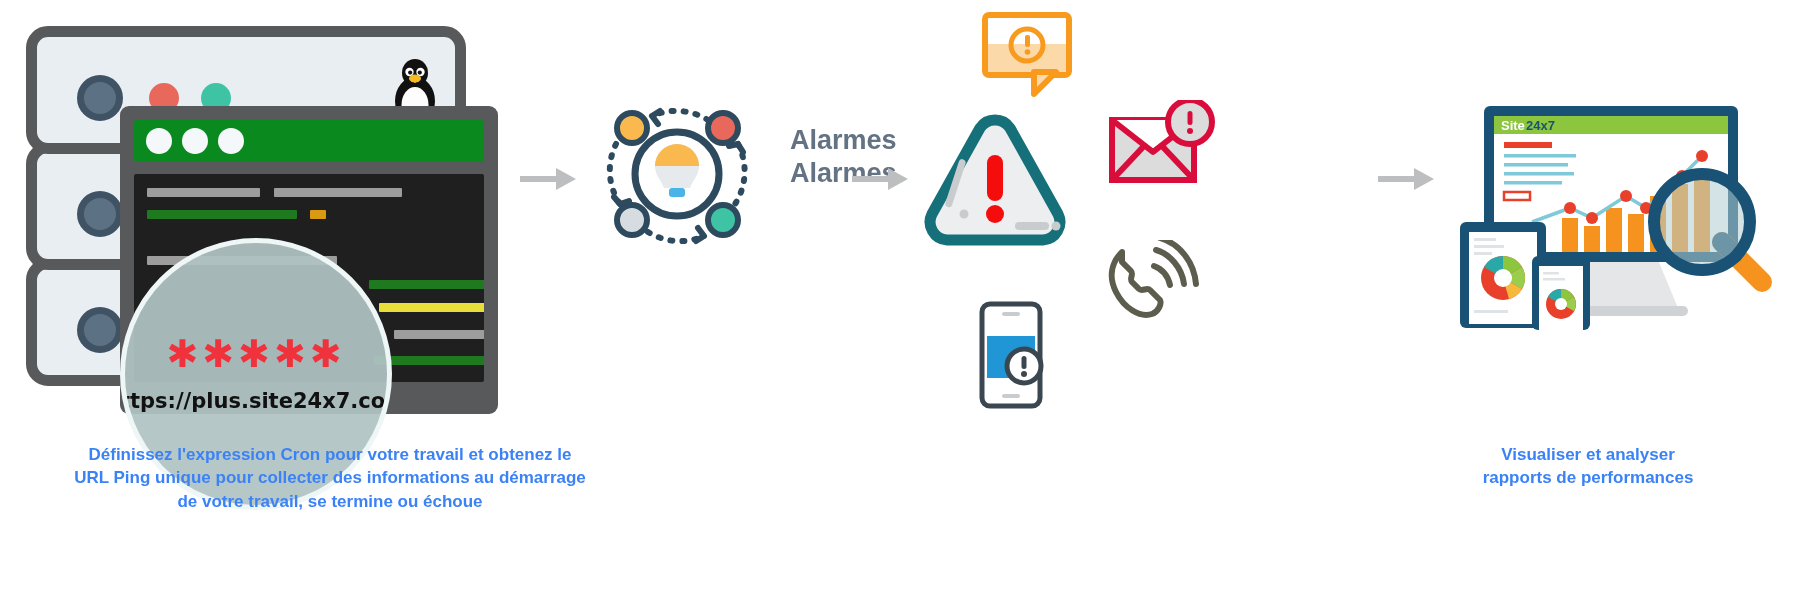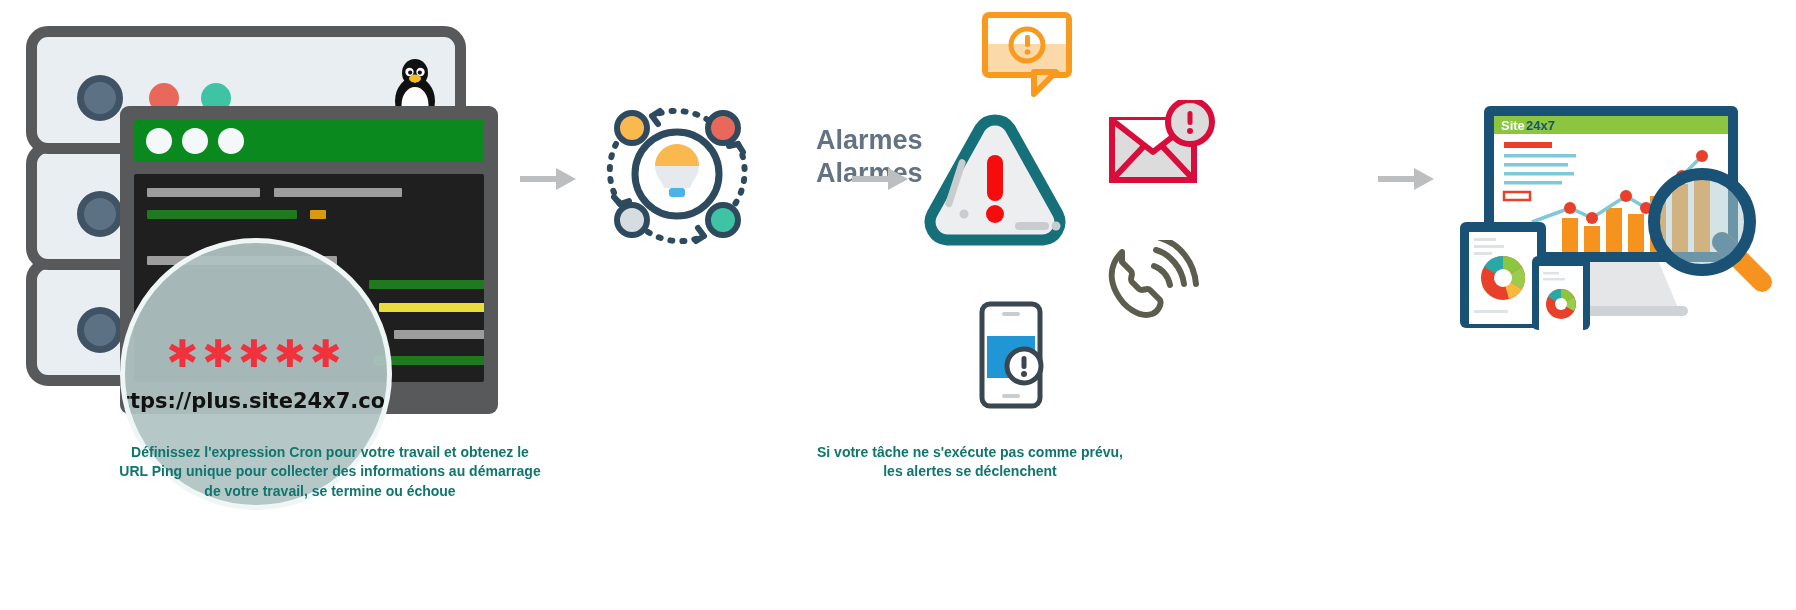--- a/index.html
+++ b/index.html
@@ -76,21 +76,20 @@
 
   
   .arrow{position:absolute;width:56px;height:34px;}
 
   
   #alarm-engine{position:absolute;left:590px;top:100px;width:320px;height:160px;}
   .ae-label{
     position:absolute;left:200px;top:24px;
     color:#637383;font-size:27px;font-weight:700;line-height:1.24;
     white-space:nowrap;
-    margin-left:26px;
   }
 
   
   #alert-triangle{position:absolute;left:920px;top:110px;width:150px;height:140px;}
 
   
   #warn-bubble{position:absolute;left:982px;top:12px;width:90px;height:85px;}
 
   
   #envelope{position:absolute;left:1108px;top:100px;width:110px;height:90px;}
@@ -101,23 +100,23 @@
   
   #mobile{position:absolute;left:976px;top:300px;width:70px;height:110px;}
 
   
   #panel-right{position:absolute;left:1450px;top:70px;width:346px;height:260px;}
 
   
   .caption{
     position:absolute;
     text-align:center;
-    color:#0f766e;
+    color:#3b82f6;
     font-weight:700;
-    font-size:14px;
+    font-size:17px;
     line-height:1.38;
     white-space:pre-line;
   }
   #caption-left{left:0px;top:443px;width:660px;}
   #caption-mid{left:700px;top:443px;width:540px;}
   #caption-right{left:1380px;top:443px;width:416px;}
 </style>
 </head>
 <body>
 
@@ -335,16 +334,16 @@
         <line x1="272" y1="172" x2="312" y2="212" stroke="#f6921e" stroke-width="20" stroke-linecap="round"></line>
         <line x1="272" y1="172" x2="312" y2="212" stroke="#1a5276" stroke-width="20" stroke-linecap="round" stroke-dasharray="16 100"></line>
         <circle cx="252" cy="152" r="48" fill="rgba(176,205,210,0.55)" stroke="#1a5276" stroke-width="12"></circle>
       </g>
     </svg>
   </div>
 
   <div class="caption" id="caption-left">Définissez l'expression Cron pour votre travail et obtenez le
 URL Ping unique pour collecter des informations au démarrage
 de votre travail, se termine ou échoue</div>
-  <div class="caption" id="caption-mid">Si votre tâche ne s'exécute pas comme prévu,
-les alertes se déclenchent</div>
+  <div class="caption" id="caption-right">Visualiser et analyser
+rapports de performances</div>
 
 </div>
 
 </body></html>

